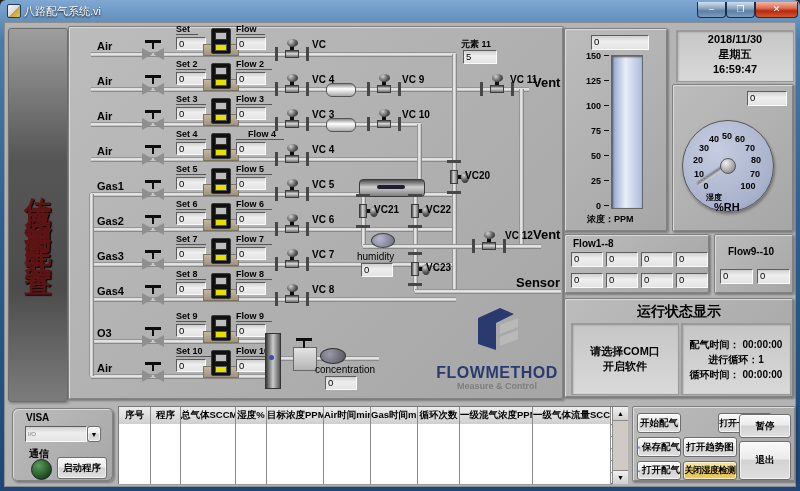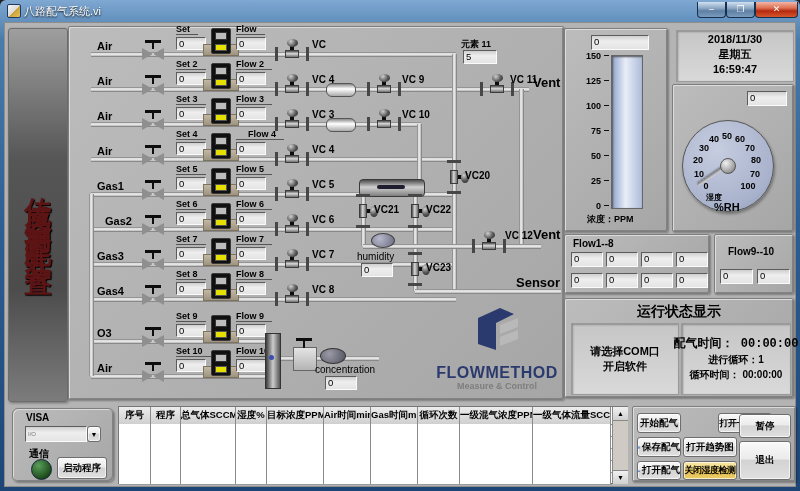--- a/index.html
+++ b/index.html
@@ -205,21 +205,21 @@
             <div class="tag"></div>
           </div>
           <div class="lbl" style="position: absolute; left: 167px; top: 137px; font-size: 9px; font-weight: 700; border-bottom: 1px solid rgb(85, 85, 85); padding-right: 8px;">Flow 5</div>
           <div class="lcd" style="position: absolute; left: 167px; top: 150px; width: 30px; height: 13px;">0</div>
           <div class="flange" style="position: absolute; left: 206px; top: 160px; width: 3px; height: 14px;"></div>
           <div class="flange" style="position: absolute; left: 237px; top: 160px; width: 3px; height: 14px;"></div>
           <div class="vbody" style="position: absolute; left: 216px; top: 163px; width: 14px; height: 8px;"></div>
           <div class="tbar" style="position: absolute; left: 221px; top: 159px; width: 4px; height: 4px;"></div>
           <div class="act" style="position: absolute; left: 218px; top: 152px; width: 11px; height: 8px;"></div>
           <div class="lbl" style="position: absolute; left: 243px; top: 152px; font-size: 10px; font-weight: 700;">VC 5</div>
-          <div class="lbl" style="position: absolute; left: 36px; top: 188px; font-size: 11px; font-weight: 700;">Gas2</div>
+          <div class="lbl" style="position: absolute; left: 28px; top: 188px; font-size: 11px; font-weight: 700;">Gas2</div>
           <div class="tri" style="position: absolute; left: 73px; top: 196px; width: 0px; height: 0px; border-top: 6px solid transparent; border-bottom: 6px solid transparent; border-left: 11px solid rgb(143, 143, 143);"></div>
           <div class="tri" style="position: absolute; left: 84px; top: 196px; width: 0px; height: 0px; border-top: 6px solid transparent; border-bottom: 6px solid transparent; border-right: 11px solid rgb(143, 143, 143);"></div>
           <div class="tbar" style="position: absolute; left: 76px; top: 188px; width: 16px; height: 3px;"></div>
           <div class="tbar" style="position: absolute; left: 83px; top: 191px; width: 2px; height: 6px;"></div>
           <div class="lbl" style="position: absolute; left: 107px; top: 172px; font-size: 9px; font-weight: 700; border-bottom: 1px solid rgb(85, 85, 85); padding-right: 8px;">Set 6</div>
           <div class="lcd" style="position: absolute; left: 107px; top: 185px; width: 30px; height: 13px;">0</div>
           <div class="mfcbase" style="position: absolute; left: 134px; top: 192px; width: 36px; height: 12px;"></div>
           <div class="mfc" style="position: absolute; left: 142px; top: 176px; width: 20px; height: 26px;">
             <div class="scr"></div>
             <div class="tag"></div>
@@ -439,21 +439,21 @@
           <div class="lcd" style="position: absolute; left: 42px; top: 34px; width: 33px; height: 15px;">0</div>
         </div>
 
       <div class="panel" style="left:560px;top:276px;width:230px;height:100px;">
         <div class="lbl" style="left:0;right:0;top:4px;text-align:center;font-size:14px;">运行状态显示</div>
         <div class="inset" style="position:absolute;left:6px;top:24px;width:106px;height:70px;display:flex;flex-direction:column;align-items:center;justify-content:center;">
           <div class="lbl" style="position:static;font-size:11px;line-height:15px;">请选择COM口</div>
           <div class="lbl" style="position:static;font-size:11px;line-height:15px;">开启软件</div>
         </div>
         <div class="inset" style="position:absolute;left:116px;top:24px;width:108px;height:70px;display:flex;flex-direction:column;align-items:center;justify-content:center;">
-          <div class="lbl" style="position:static;font-size:12px;line-height:15px;font-family:Liberation Mono, monospace;"><span>配气时间：</span> <span>00:00:00</span></div>
+          <div class="lbl" style="position:static;font-size:10px;line-height:15px;"><span>配气时间：</span> <span>00:00:00</span></div>
           <div class="lbl" style="position:static;font-size:10px;line-height:15px;"><span>进行循环：</span><span>1</span></div>
           <div class="lbl" style="position:static;font-size:10px;line-height:15px;"><span>循环时间：</span> <span>00:00:00</span></div>
         </div>
       </div>
 
       <div class="panel" style="left:8px;top:386px;width:102px;height:74px;border-radius:6px;">
         <div class="lbl" style="left:13px;top:3px;font-size:10px;">VISA</div>
         <div class="lcd" style="left:12px;top:17px;width:62px;height:16px;color:#777;font-size:6px;line-height:14px;">I/O</div>
         <div class="btn" style="left:74px;top:17px;width:14px;height:16px;font-size:7px;">▼</div>
         <div class="lbl" style="left:16px;top:38px;font-size:10px;">通信</div>

